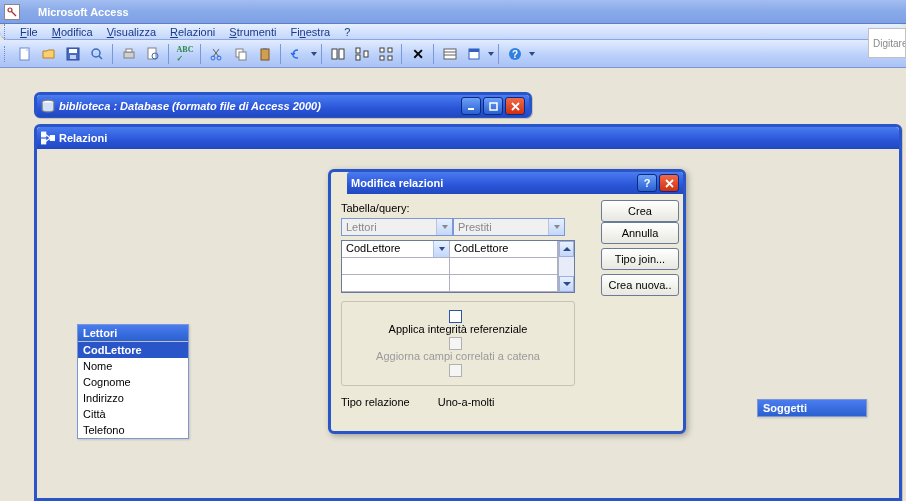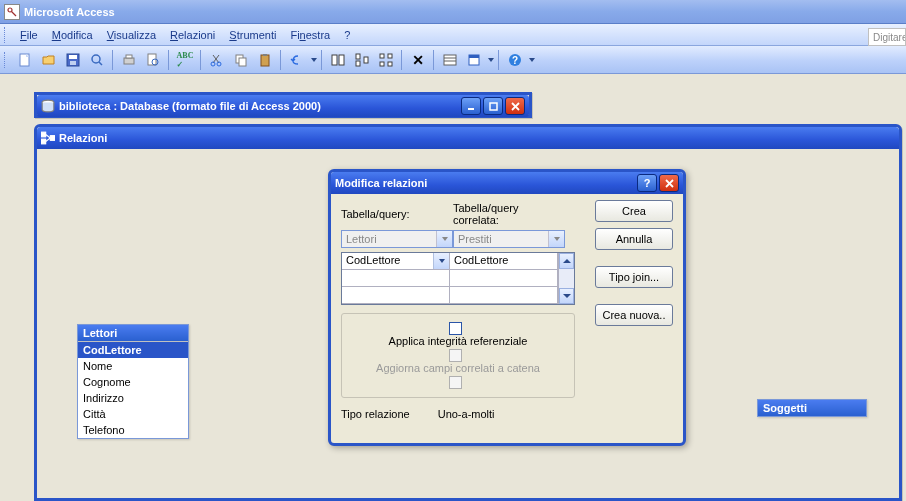--- a/index.html
+++ b/index.html
@@ -16,34 +16,36 @@
   
   .app-titlebar {
     height: 24px;
     background: linear-gradient(to bottom, #a3bdf0 0%, #88aaea 50%, #7fa0e4 100%);
     display: flex;
     align-items: center;
     padding: 0 4px;
     color: #fff;
     font-weight: bold;
     border-bottom: 1px solid #5a7ec8;
+    gap: 14px;
   }
   .app-logo {
     width: 16px; height: 16px; background: #fff; border:1px solid #888;
     margin-right: 4px; display:flex; align-items:center; justify-content:center;
   }
   .app-logo svg { width: 10px; height: 10px; }
   .menubar {
-    height: 22px;
+    height: 16px;
     background: linear-gradient(to bottom, #e8f0ff 0%, #c3d6fb 100%);
     display: flex;
     align-items: center;
     padding: 0 4px;
     gap: 2px;
     border-bottom: 1px solid #8aa6de;
+    border-radius: 9px;
   }
   .menu-divider { width:4px; height:16px; border-left:1px dotted #6a8ad8; margin-right:4px; }
   .menubar .item {
     padding: 2px 6px;
     color: #1a3a8a;
     cursor: default;
   }
   .menubar .item u { text-decoration: underline; }
   .toolbar {
     height: 28px;
@@ -111,21 +113,22 @@
   }
   .win-btn.min, .win-btn.max { background: linear-gradient(to bottom, #6ca0f8, #2a60d0);}
   .win-btn.close { background: linear-gradient(to bottom, #f06a4a, #d03010); }
   .win-btn.help { background: linear-gradient(to bottom, #6ca0f8, #2a60d0);}
   .win-btn svg { width:11px; height:11px; }
 
   
   .win-biblioteca {
     top: 18px; left: 34px;
     width: 498px; height: 26px;
-    border-radius: 0;
+    border-radius: 6px;
+    font-style: italic;
   }
   .win-biblioteca .win-titlebar { border-radius: 3px; }
 
   
   .win-rel {
     top: 50px; left: 34px;
     width: 868px; height: 377px; 
     border-radius: 6px 6px 0 0;
     overflow: hidden;
   }
@@ -175,21 +178,21 @@
   
   .dialog {
     position: absolute;
     top: 95px; left: 328px;
     width: 358px;
     border: 3px solid #2a55c8;
     border-radius: 6px;
     background: #ece9d8;
     box-shadow: 2px 2px 6px rgba(0,0,0,0.3);
   }
-  .dialog .win-titlebar { border-radius: 3px 3px 0 0; }
+  .dialog .win-titlebar { border-radius: 3px 3px 0 0; margin-left: 16px; }
   .dialog .body {
     padding: 8px 10px 23px 10px;
     position: relative;
   }
   .dlg-row { display: flex; align-items: center; margin-bottom: 4px; }
   .col-headers { display:flex; gap: 0; width: 224px;}
   .col-headers .hdr { width: 112px; color: #000; }
   .combo-row { display:flex; width: 224px; }
   .combo {
     width: 112px; height: 18px;
@@ -282,37 +285,37 @@
   .chk.disabled { color: #9a9a9a; }
   .chk.disabled .box { border-color:#b0b0b0; background:#f5f5f5;}
   .reltype {
     display:flex; align-items:center;
     margin-top: 10px;
     gap: 28px;
     width: 234px;
   }
   .dlg-buttons {
     position: absolute;
-    top: 6px; right: 10px;
+    top: 6px; right: 4px;
     width: 78px;
-    display:flex; flex-direction:column; gap: 6px;
+    display:flex; flex-direction:column; gap: 0;
   }
   .dlg-buttons .btn {
     height: 22px;
     border: 1px solid #6a7a9a;
     border-radius: 3px;
     background: linear-gradient(to bottom, #ffffff, #e8e8e0);
     display:flex; align-items:center; justify-content:center;
     padding: 0 4px;
     cursor: default;
   }
   .digitare {
     position: absolute;
     top: 28px; right: 0;
-    width: 38px; height: 18px;
+    width: 38px; height: 30px;
     background: #fff;
     border: 1px solid #c0c0c0;
     display:flex; align-items:center; justify-content:flex-start;
     padding-left:4px;
     font-size: 10px; color: #888;
     overflow: hidden;
   }
 </style>
 </head>
 <body>
@@ -551,21 +554,20 @@
           <svg>
             <line x1="2" y1="2" x2="9" y2="9" stroke="#fff" stroke-width="1.8"></line>
             <line x1="9" y1="2" x2="2" y2="9" stroke="#fff" stroke-width="1.8"></line>
           </svg>
         </div>
     </div>
     <div class="body">
 
       <div class="dlg-row col-headers">
         <div class="hdr">Tabella/query:</div>
-        <div class="hdr">Tabella/query correlata:</div>
       </div>
 
       <div class="dlg-row combo-row">
         <div class="combo">
           <span>Lettori</span>
           <div class="arrow"></div>
         </div>
         <div class="combo">
           <span>Prestiti</span>
           <div class="arrow"></div>

